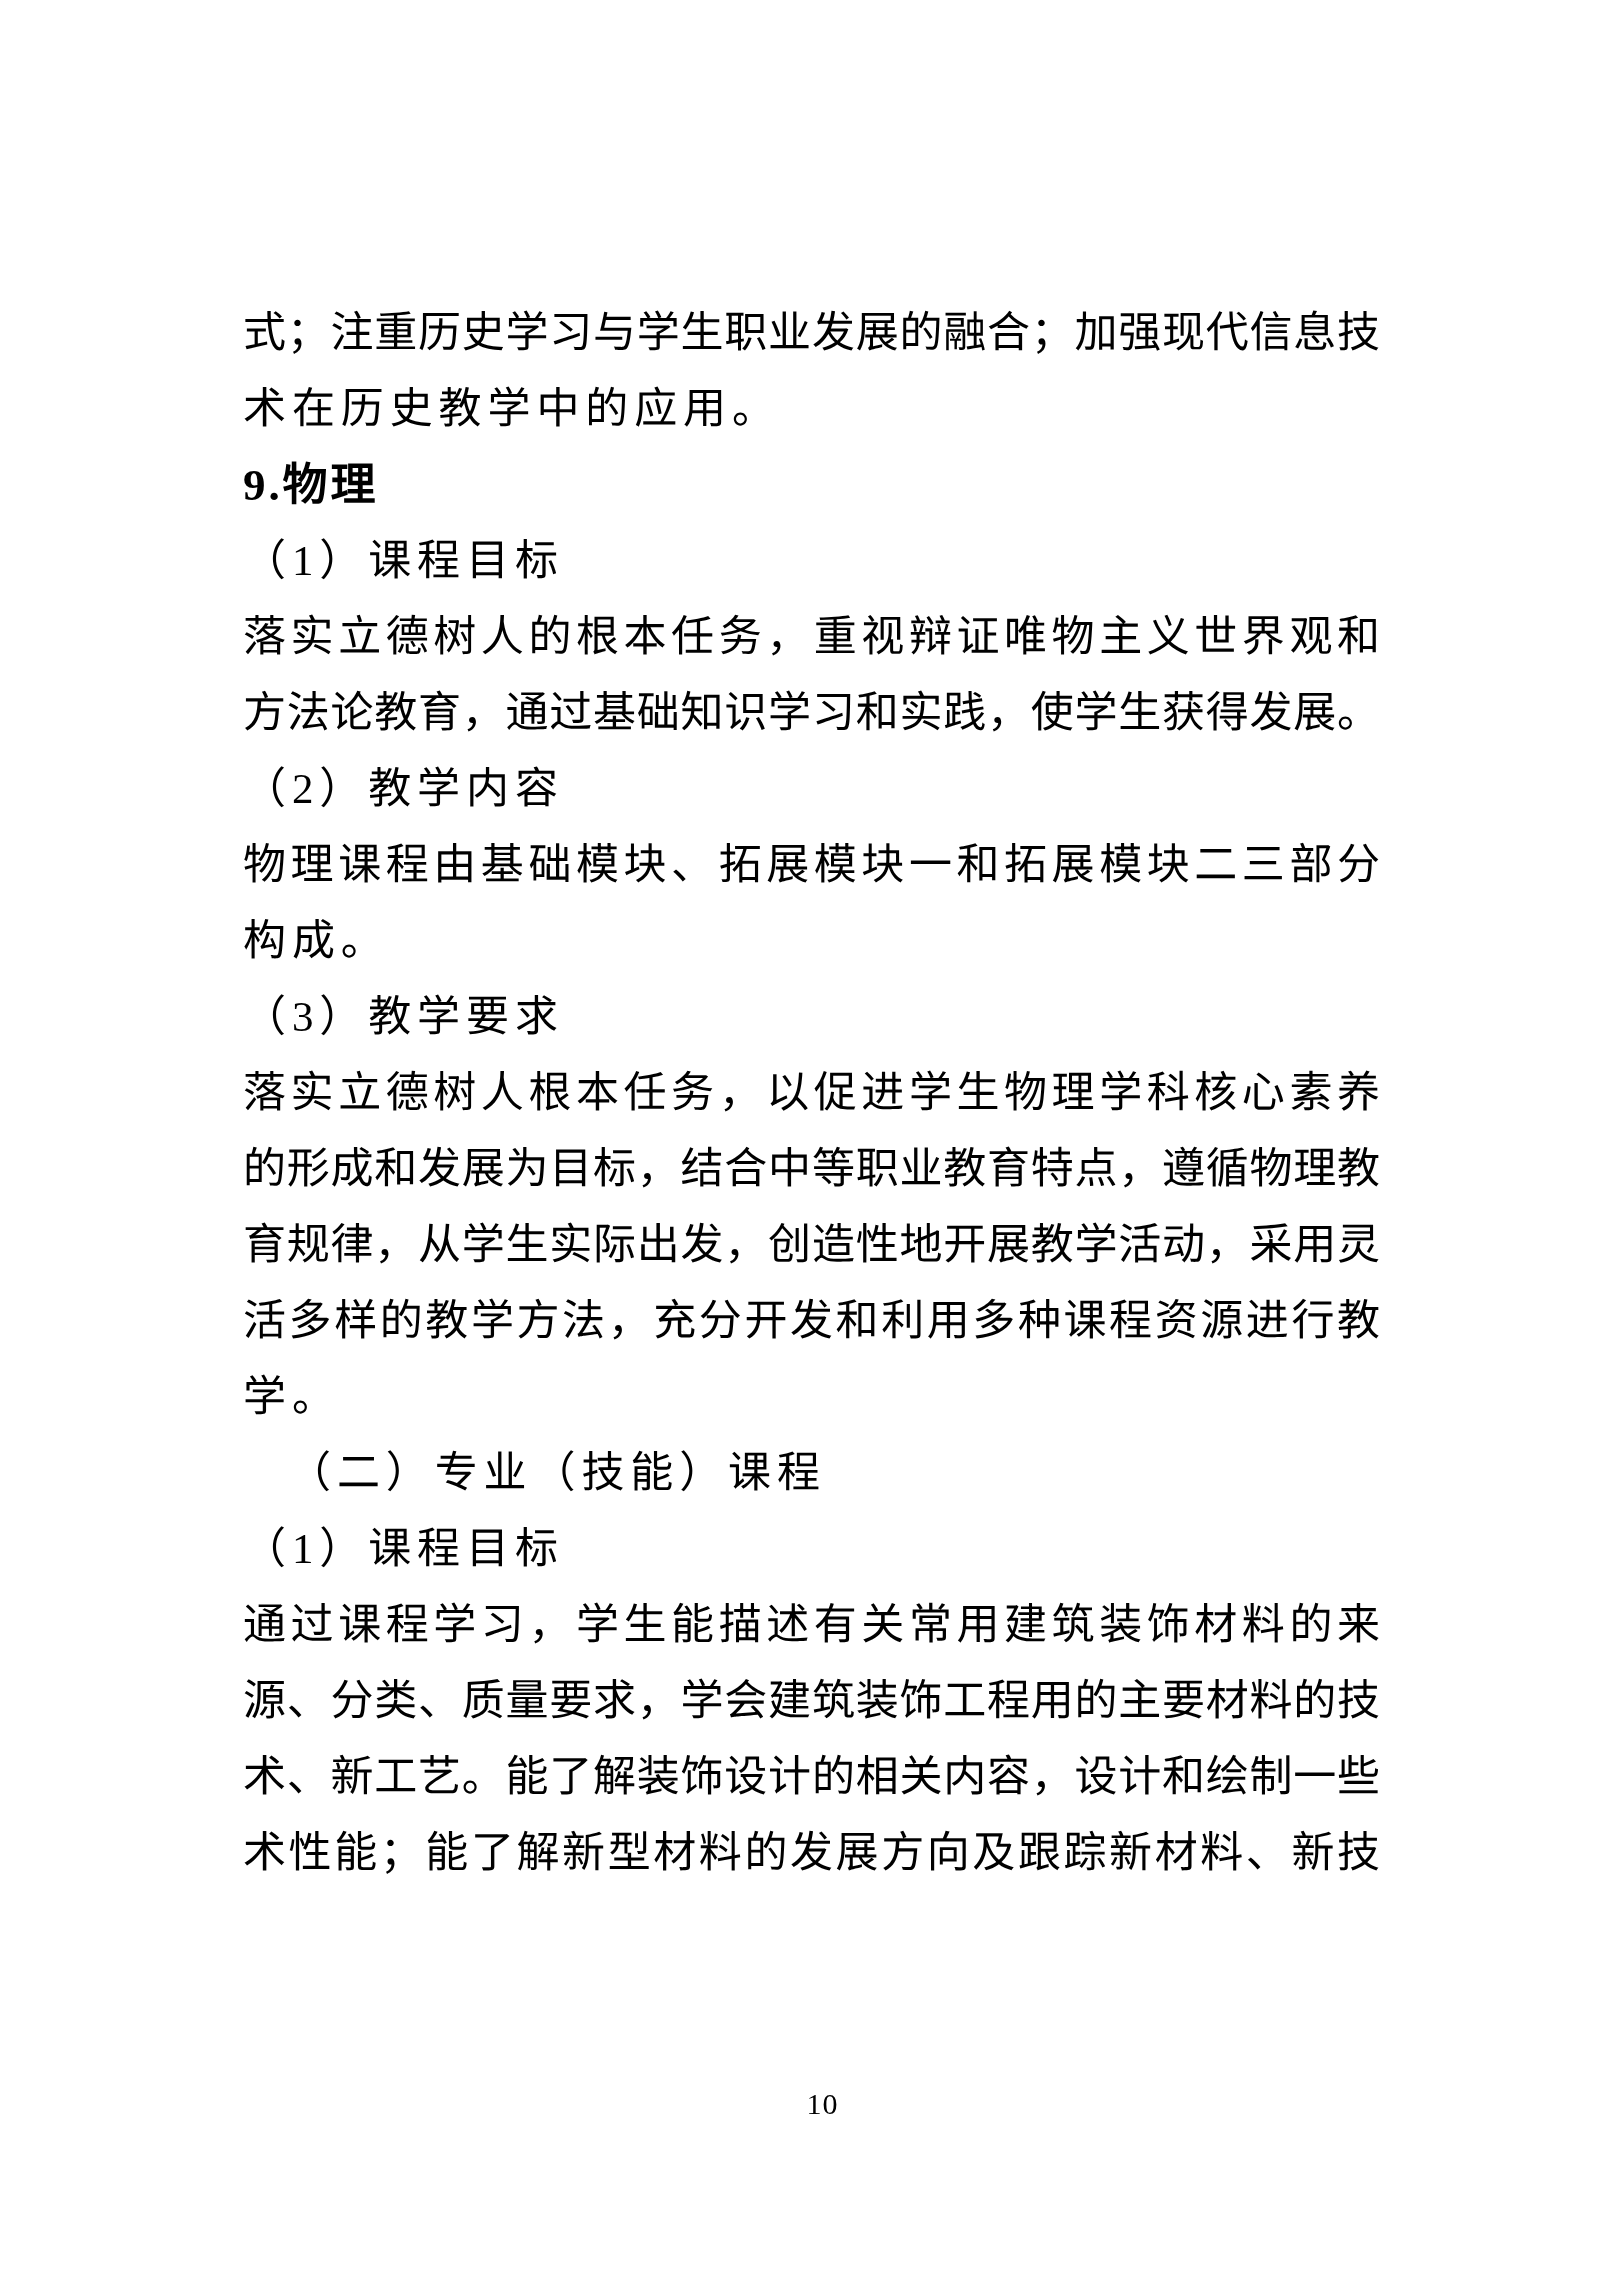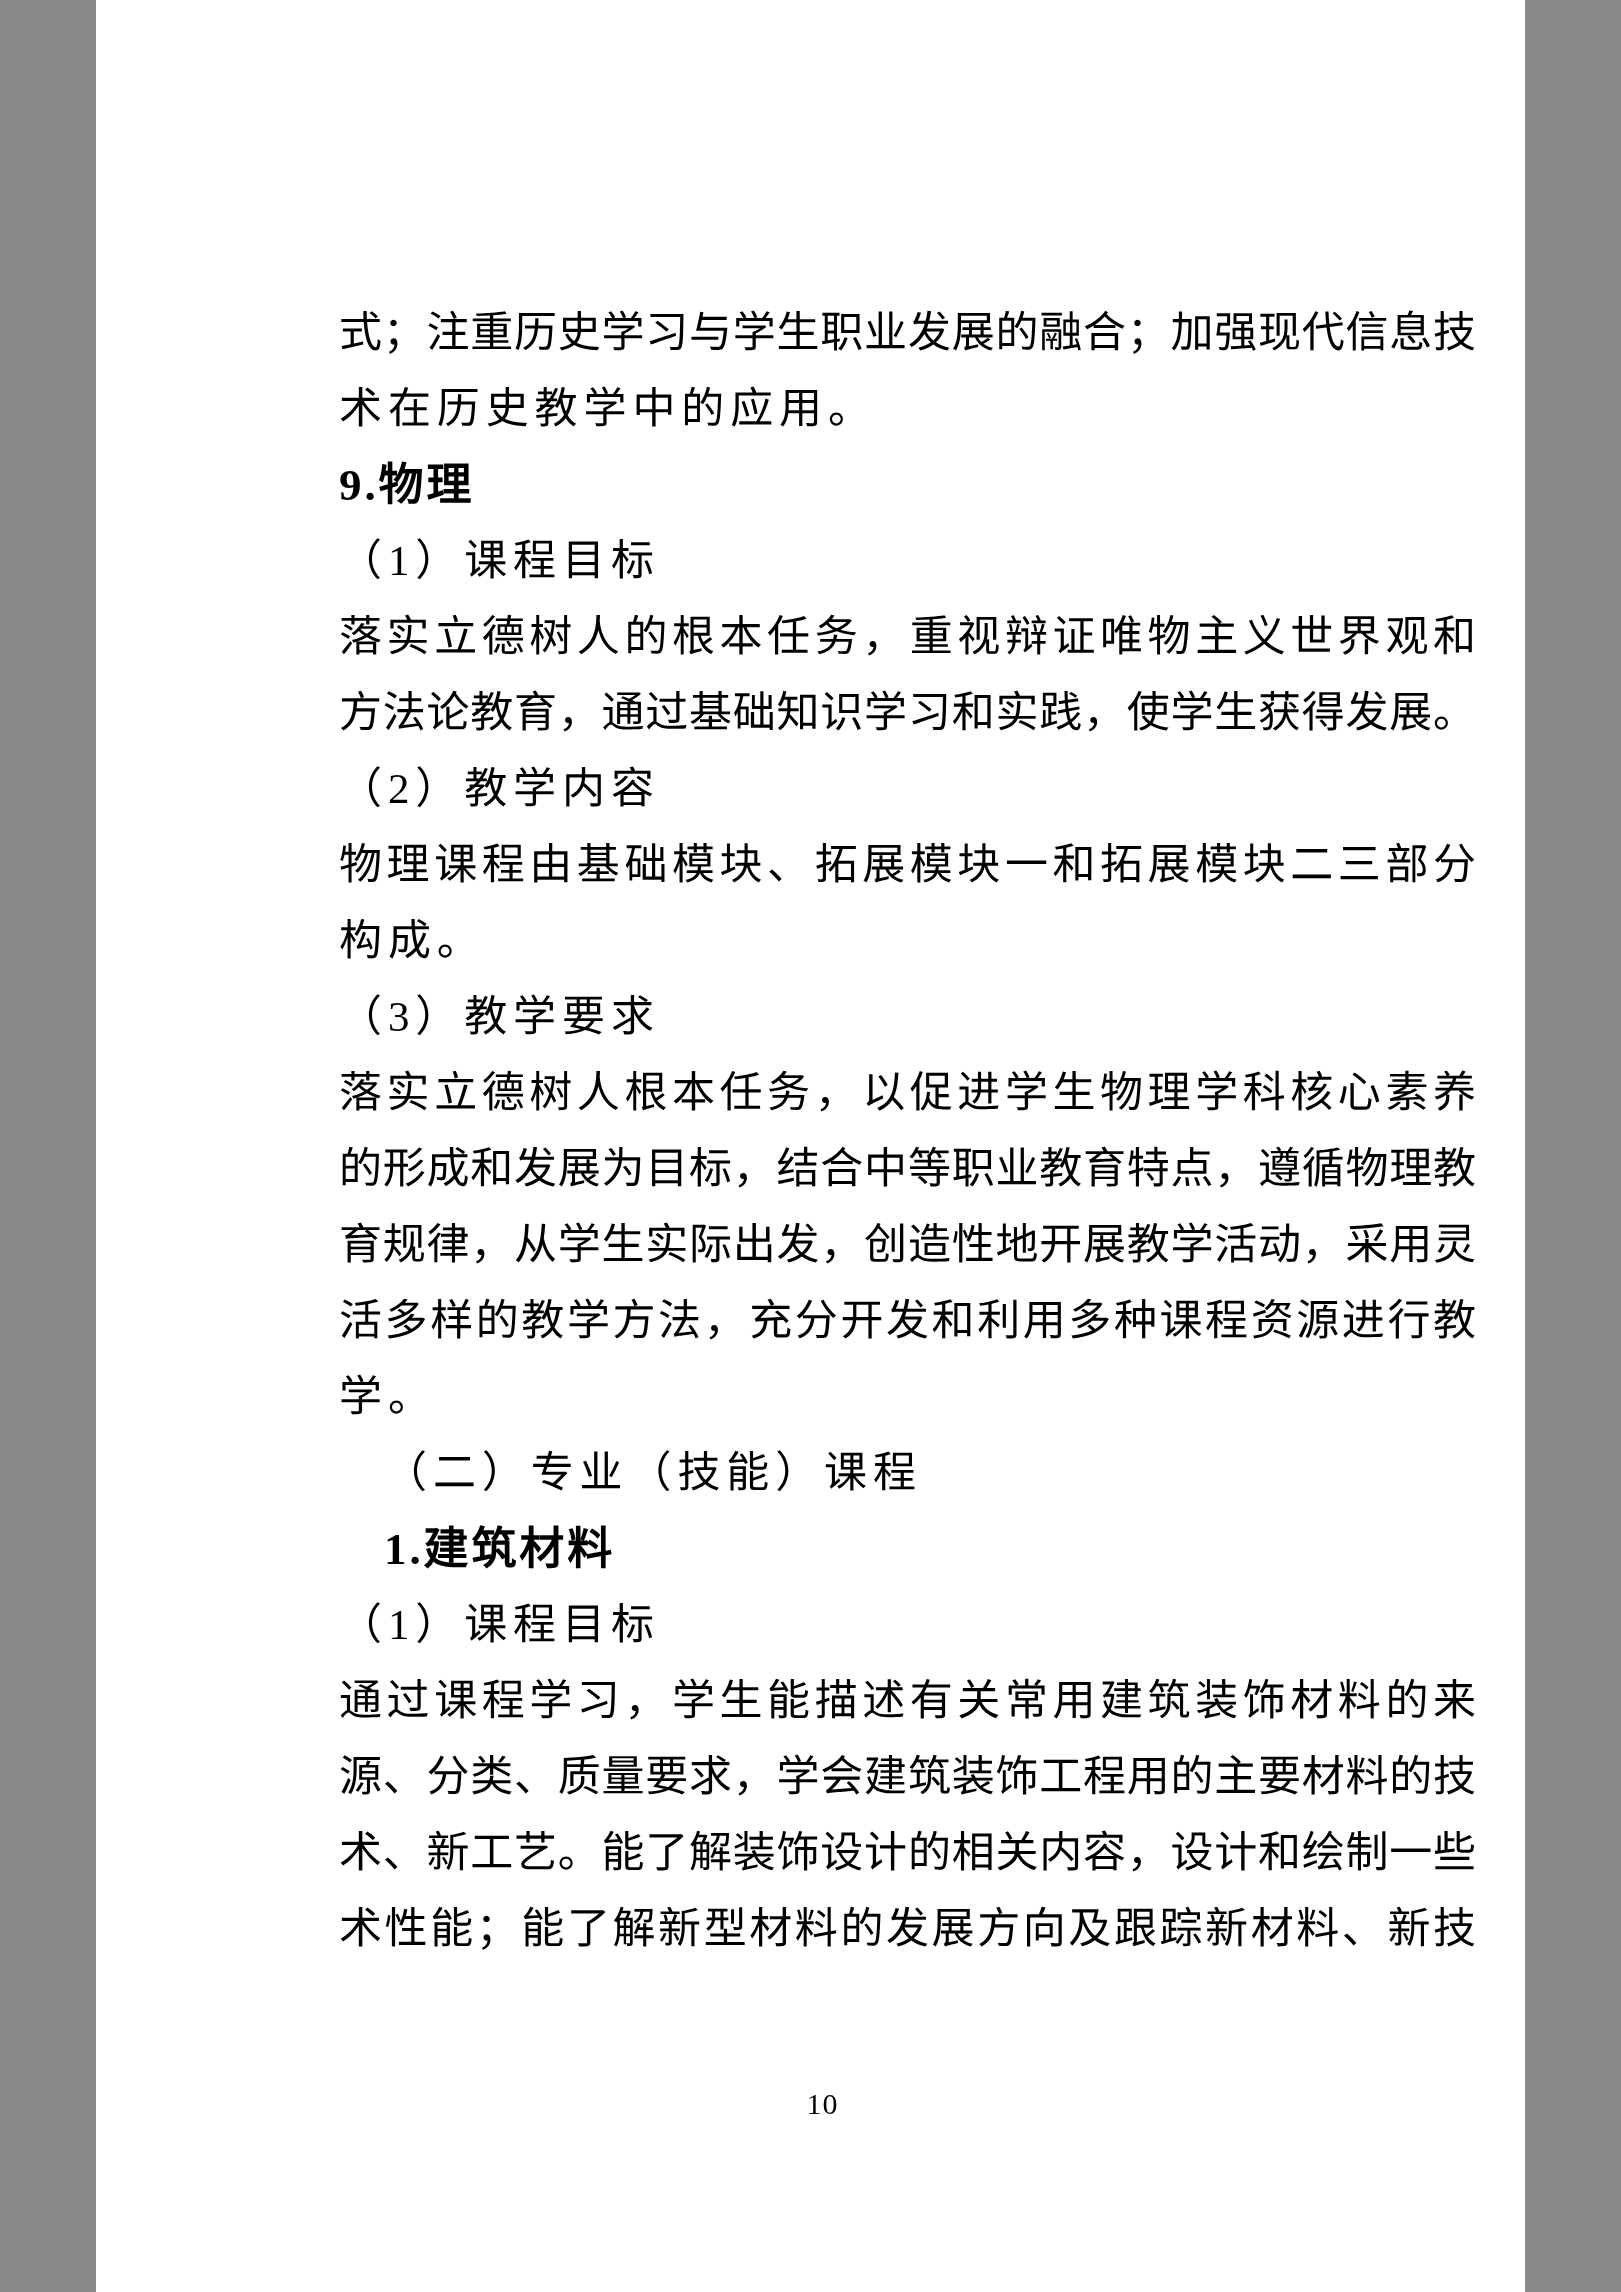--- a/index.html
+++ b/index.html
@@ -2,21 +2,21 @@
 <html lang="zh-CN"><head>
 <meta charset="utf-8">
 <style>
   html, body {
     margin: 0;
     padding: 0;
     background: #8a8a8a;
   }
   .sheet {
     position: relative;
-    width: 1429px;
+    width: 1621px;
     height: 2293px;
     margin: 0 auto;
     background: #ffffff;
     color: #000000;
     font-family: "Liberation Serif", "DejaVu Serif", serif;
     overflow: hidden;
   }
   .text-column {
     position: absolute;
     left: 243px;
@@ -71,21 +71,20 @@
     <div class="ln ind2">（2）教学内容</div>
     <div class="ln ind2 just">物理课程由基础模块、拓展模块一和拓展模块二三部分</div>
     <div class="ln">构成。</div>
     <div class="ln ind2">（3）教学要求</div>
     <div class="ln ind2 just">落实立德树人根本任务，以促进学生物理学科核心素养</div>
     <div class="ln just">的形成和发展为目标，结合中等职业教育特点，遵循物理教</div>
     <div class="ln just">育规律，从学生实际出发，创造性地开展教学活动，采用灵</div>
     <div class="ln just">活多样的教学方法，充分开发和利用多种课程资源进行教</div>
     <div class="ln">学。</div>
     <div class="ln ind1">（二）专业（技能）课程</div>
-    <div class="ln ind1 bold">1.建筑材料</div>
     <div class="ln ind2">（1）课程目标</div>
     <div class="ln ind2 just">通过课程学习，学生能描述有关常用建筑装饰材料的来</div>
     <div class="ln just">源、分类、质量要求，学会建筑装饰工程用的主要材料的技</div>
     <div class="ln just">术、新工艺。能了解装饰设计的相关内容，设计和绘制一些</div>
     <div class="ln just">术性能；能了解新型材料的发展方向及跟踪新材料、新技</div>
   </div>
   <div class="page-num">10</div>
 </div>
 
 

